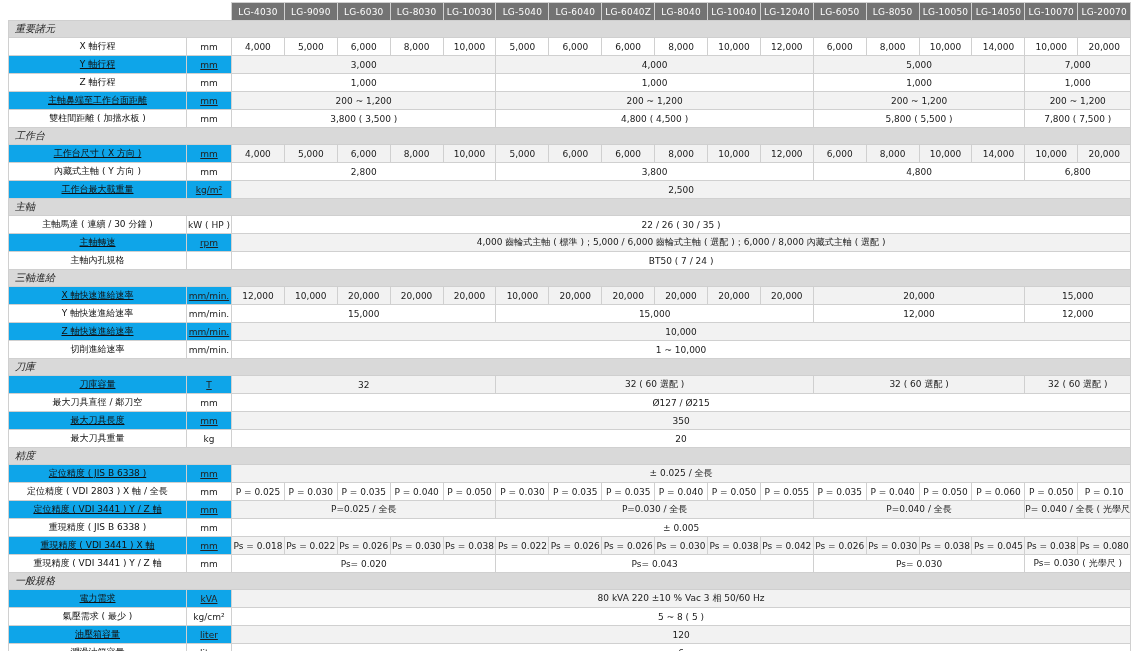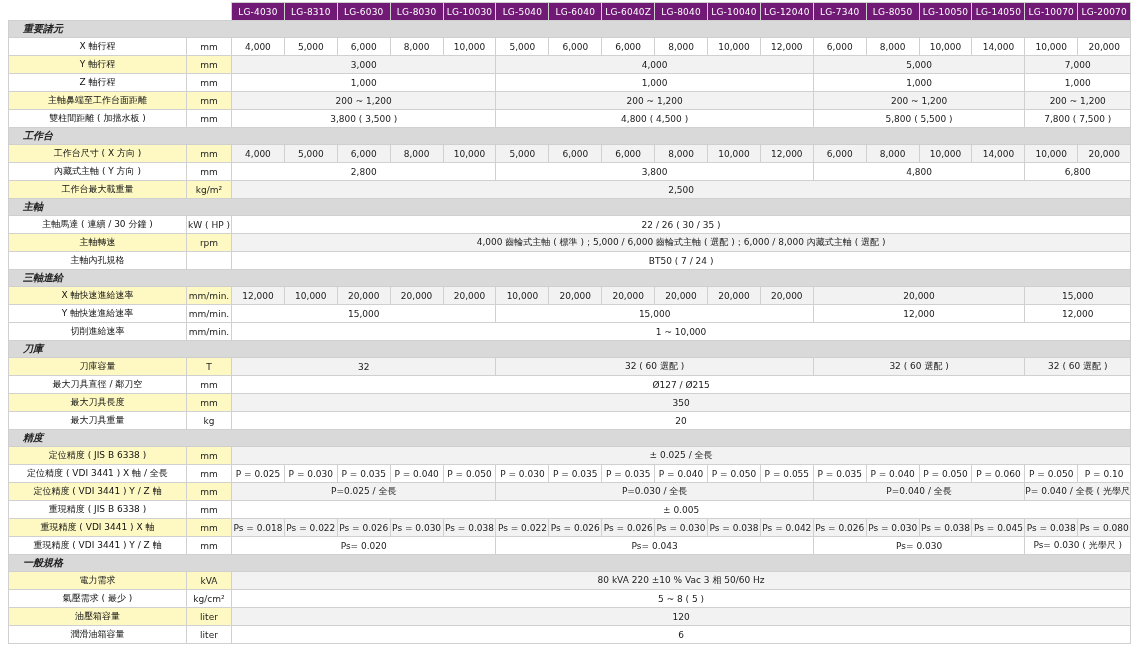--- a/index.html
+++ b/index.html
@@ -32,58 +32,59 @@
     height: 17px;
     font-weight: normal;
     font-size: 9px;
     text-align: center;
     vertical-align: middle;
     overflow: hidden;
     white-space: nowrap;
   }
   
   thead th {
-    background: #701a75;
+    background: #737373;
     color: #ffffff;
     font-size: 9.5px;
     font-weight: bold;
     letter-spacing: 0.2px;
     height: 22px;
     border: 1px solid #5c5c5e;
   }
   thead th.blank {
     background: #ffffff;
     border: none;
   }
   
   tr.section td {
     background: #d9d9d9;
     text-align: left;
     font-style: italic;
-    font-weight: bold;
+    font-weight: normal;
     font-size: 10px;
     color: #222;
-    padding-left: 14px;
+    padding-left: 6px;
     height: 16px;
     border: 1px solid #cfcfcf;
   }
   td.label {
     text-align: left;
     padding-left: 6px;
     font-size: 9px;
     color: #111;
   }
   td.unit {
     text-align: right;
     padding-right: 6px;
     font-size: 8px;
     color: #222;
   }
   tr.alt td.label, tr.alt td.unit {
-    background: #fef9c3;
+    background: #0ea5e9;
+    text-decoration: underline;
   }
   tr.alt td.val {
     background: #f2f2f2;
   }
   td.val {
     font-size: 8.6px;
   }
 </style>
 </head>
 <body>
@@ -92,31 +93,31 @@
   <table class="spec">
     <colgroup>
       <col style="width:178px">
       <col style="width:45px">
       <col span="17" style="width:52.9px">
     </colgroup>
     <thead>
       <tr>
         <th class="blank" colspan="2"></th>
       <th>LG-4030</th>
-          <th>LG-8310</th>
+          <th>LG-9090</th>
           <th>LG-6030</th>
           <th>LG-8030</th>
           <th>LG-10030</th>
           <th>LG-5040</th>
           <th>LG-6040</th>
           <th>LG-6040Z</th>
           <th>LG-8040</th>
           <th>LG-10040</th>
           <th>LG-12040</th>
-          <th>LG-7340</th>
+          <th>LG-6050</th>
           <th>LG-8050</th>
           <th>LG-10050</th>
           <th>LG-14050</th>
           <th>LG-10070</th>
           <th>LG-20070</th>
         </tr>
     </thead>
     <tbody>
         <tr class="section">
           <td colspan="19">重要諸元</td>
@@ -250,20 +251,25 @@
           <td class="val" colspan="2">15,000</td>
         </tr>
         <tr>
           <td class="label">Y 軸快速進給速率</td>
           <td class="unit">mm/min.</td>
           <td class="val" colspan="5">15,000</td>
           <td class="val" colspan="6">15,000</td>
           <td class="val" colspan="4">12,000</td>
           <td class="val" colspan="2">12,000</td>
         </tr>
+        <tr class="alt">
+          <td class="label">Z 軸快速進給速率</td>
+          <td class="unit">mm/min.</td>
+          <td class="val" colspan="17">10,000</td>
+        </tr>
         <tr>
           <td class="label">切削進給速率</td>
           <td class="unit">mm/min.</td>
           <td class="val" colspan="17">1 ~ 10,000</td>
         </tr>
         <tr class="section">
           <td colspan="19">刀庫</td>
         </tr>
         <tr class="alt">
           <td class="label">刀庫容量</td>
@@ -290,21 +296,21 @@
         </tr>
         <tr class="section">
           <td colspan="19">精度</td>
         </tr>
         <tr class="alt">
           <td class="label">定位精度 ( JIS B 6338 )</td>
           <td class="unit">mm</td>
           <td class="val" colspan="17">± 0.025 / 全長</td>
         </tr>
         <tr>
-          <td class="label">定位精度 ( VDI 3441 ) X 軸 / 全長</td>
+          <td class="label">定位精度 ( VDI 2803 ) X 軸 / 全長</td>
           <td class="unit">mm</td>
           <td class="val">P = 0.025</td>
           <td class="val">P = 0.030</td>
           <td class="val">P = 0.035</td>
           <td class="val">P = 0.040</td>
           <td class="val">P = 0.050</td>
           <td class="val">P = 0.030</td>
           <td class="val">P = 0.035</td>
           <td class="val">P = 0.035</td>
           <td class="val">P = 0.040</td>

